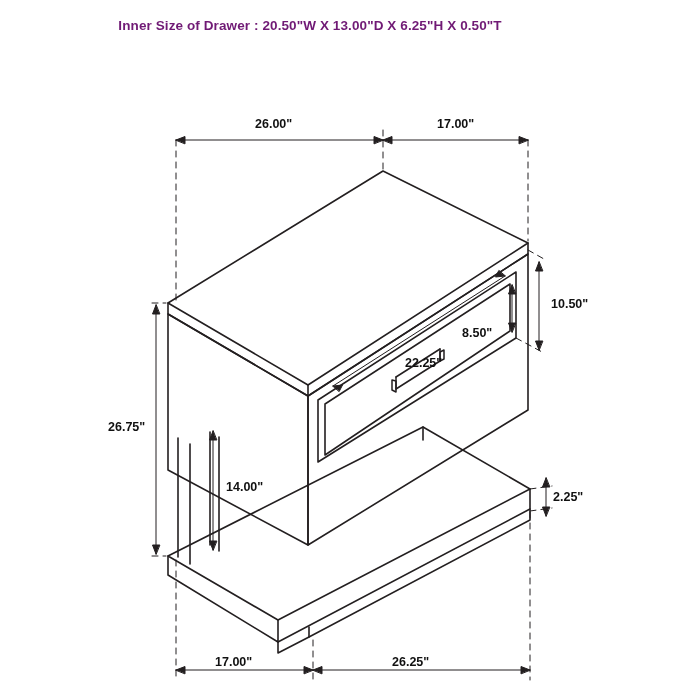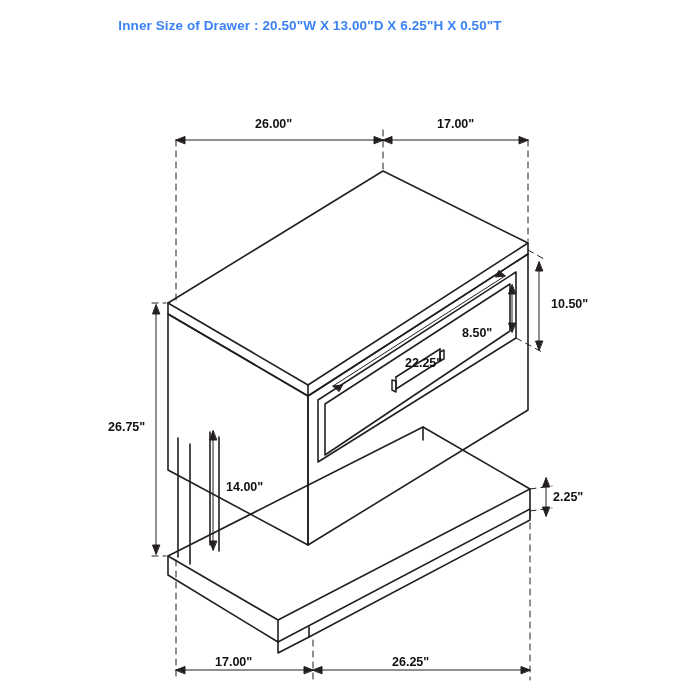--- a/index.html
+++ b/index.html
@@ -22,21 +22,21 @@
   }
   .title {
     position: absolute;
     top: 18px;
     left: 0;
     width: 620px;
     text-align: center;
     font-size: 13.5px;
     font-weight: bold;
     letter-spacing: 0.1px;
-    color: #3b82f6;
+    color: #701a75;
   }
   svg.diagram {
     position: absolute;
     top: 0;
     left: 0;
     width: 700px;
     height: 700px;
   }
   .dimlabel {
     position: absolute;

